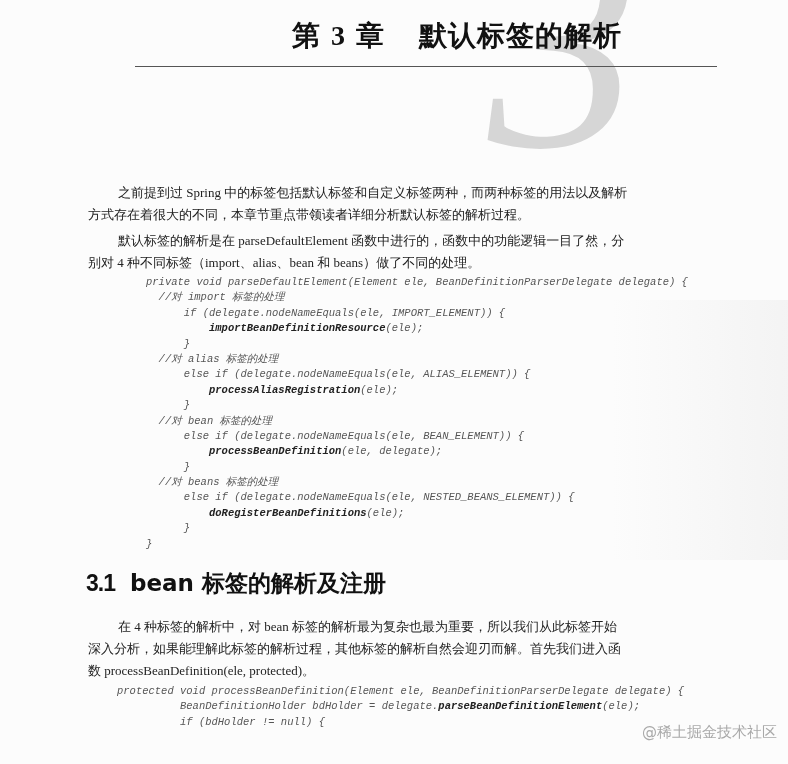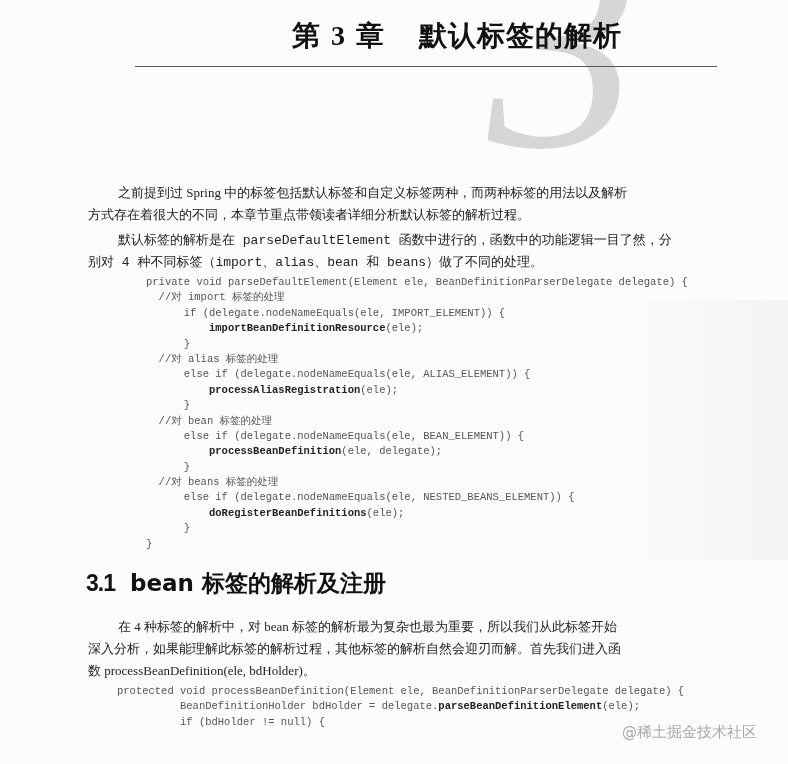--- a/index.html
+++ b/index.html
@@ -88,20 +88,21 @@
       font-family: "Liberation Mono", "DejaVu Sans Mono", monospace;
       font-size: 10.5px;
       line-height: 15.4px;
       color: #555;
       z-index: 2;
       white-space: pre;
     }
     .code .ln {
       display: block;
       height: 15.4px;
+      font-style: italic;
     }
     .code .b {
       font-weight: bold;
       color: #222;
     }
     .section-heading {
       position: absolute;
       left: 86px;
       top: 568px;
       font-family: "DejaVu Sans", "Liberation Sans", sans-serif;
@@ -113,21 +114,21 @@
     }
     .section-heading .snum {
       display: inline-block;
       width: 44px;
       font-family: "Liberation Sans", sans-serif;
       font-stretch: condensed;
       letter-spacing: -1px;
     }
     .watermark-credit {
       position: absolute;
-      left: 622px;
+      left: 642px;
       top: 723px;
       font-family: "DejaVu Sans", "Liberation Sans", sans-serif;
       font-size: 15px;
       color: #a9a9a9;
       z-index: 3;
       white-space: nowrap;
     }
     .faint-strip {
       position: absolute;
       left: 612px;
@@ -149,33 +150,33 @@
   <div class="chapter-title">
     <span>第</span><span class="num">3</span><span>章</span><span class="sep"></span><span>默认标签的解析</span>
   </div>
   <div class="title-rule"></div>
 
   <div class="para" style="top:182px;">
     <span class="line indent">之前提到过 Spring 中的标签包括默认标签和自定义标签两种，而两种标签的用法以及解析</span>
     <span class="line">方式存在着很大的不同，本章节重点带领读者详细分析默认标签的解析过程。</span>
   </div>
 
-  <div class="para" style="top:230px;font-family:Liberation Mono, monospace;">
+  <div class="para" style="top:230px;">
     <span class="line indent">默认标签的解析是在 parseDefaultElement 函数中进行的，函数中的功能逻辑一目了然，分</span>
     <span class="line">别对 4 种不同标签（import、alias、bean 和 beans）做了不同的处理。</span>
   </div>
 
   <div class="code" id="code1" style="left:146px; top:275px;"><span class="ln"><span>private void parseDefaultElement(Element ele, BeanDefinitionParserDelegate delegate) {</span></span><span class="ln">  <span>//对 import 标签的处理</span></span><span class="ln">      <span>if (delegate.nodeNameEquals(ele, IMPORT_ELEMENT)) {</span></span><span class="ln">          <span class="b">importBeanDefinitionResource</span><span>(ele);</span></span><span class="ln">      <span>}</span></span><span class="ln">  <span>//对 alias 标签的处理</span></span><span class="ln">      <span>else if (delegate.nodeNameEquals(ele, ALIAS_ELEMENT)) {</span></span><span class="ln">          <span class="b">processAliasRegistration</span><span>(ele);</span></span><span class="ln">      <span>}</span></span><span class="ln">  <span>//对 bean 标签的处理</span></span><span class="ln">      <span>else if (delegate.nodeNameEquals(ele, BEAN_ELEMENT)) {</span></span><span class="ln">          <span class="b">processBeanDefinition</span><span>(ele, delegate);</span></span><span class="ln">      <span>}</span></span><span class="ln">  <span>//对 beans 标签的处理</span></span><span class="ln">      <span>else if (delegate.nodeNameEquals(ele, NESTED_BEANS_ELEMENT)) {</span></span><span class="ln">          <span class="b">doRegisterBeanDefinitions</span><span>(ele);</span></span><span class="ln">      <span>}</span></span><span class="ln"><span>}</span></span></div>
 
   <div class="section-heading">
     <span class="snum">3.1</span><span class="stitle">bean 标签的解析及注册</span>
   </div>
 
   <div class="para" style="top:616px;">
     <span class="line indent">在 4 种标签的解析中，对 bean 标签的解析最为复杂也最为重要，所以我们从此标签开始</span>
     <span class="line">深入分析，如果能理解此标签的解析过程，其他标签的解析自然会迎刃而解。首先我们进入函</span>
-    <span class="line">数 processBeanDefinition(ele, bdHolder)。</span>
+    <span class="line">数 processBeanDefinition(ele, protected)。</span>
   </div>
 
   <div class="code" id="code2" style="left:117px; top:684px;"><span class="ln"><span>protected void processBeanDefinition(Element ele, BeanDefinitionParserDelegate delegate) {</span></span><span class="ln">          <span>BeanDefinitionHolder bdHolder = delegate.</span><span class="b">parseBeanDefinitionElement</span><span>(ele);</span></span><span class="ln">          <span>if (bdHolder != null) {</span></span></div>
 
   <div class="watermark-credit">@稀土掘金技术社区</div>
 </div>
 
 </body></html>

